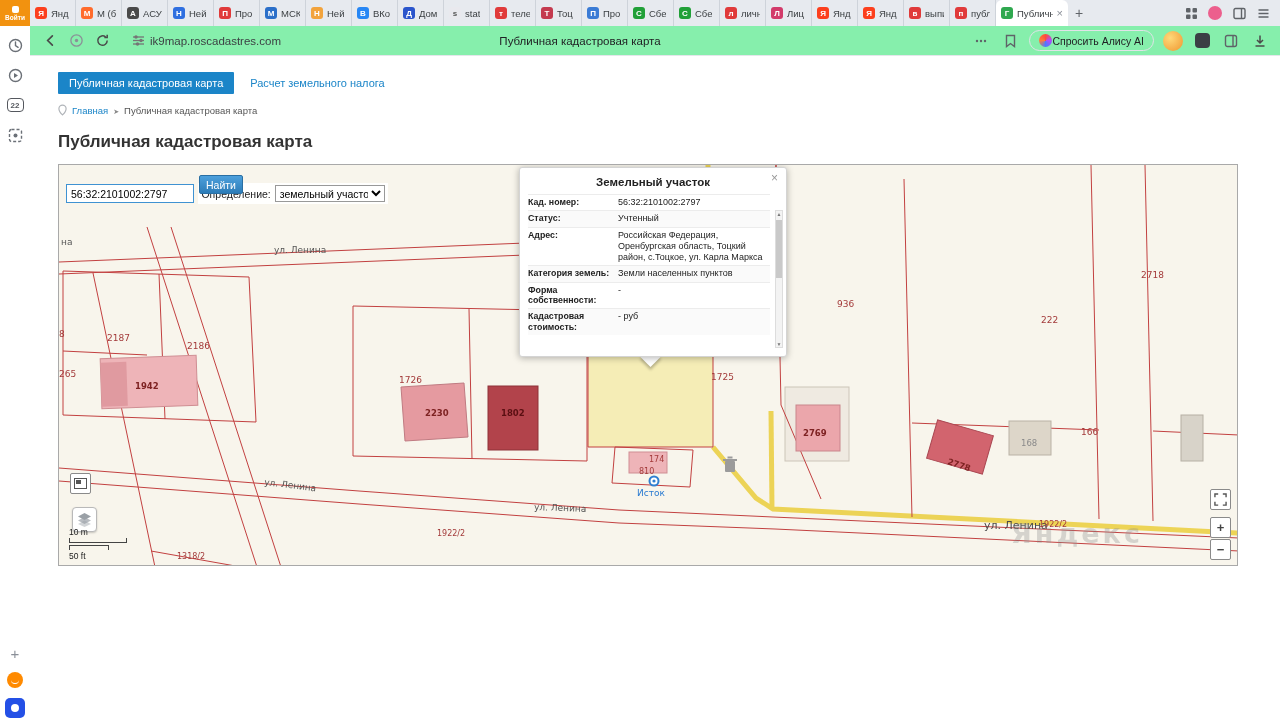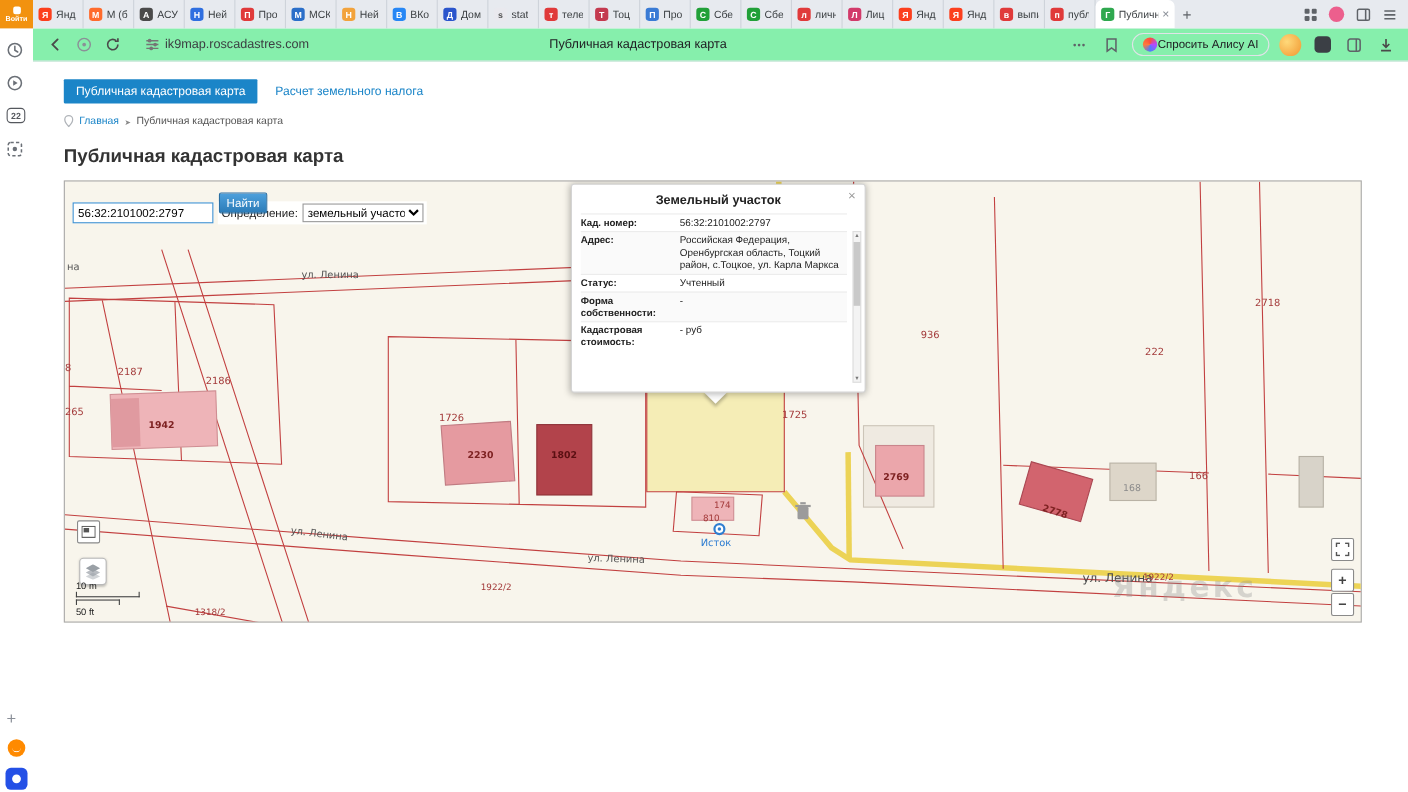--- a/index.html
+++ b/index.html
@@ -16,21 +16,21 @@
   .tab .tlabel { font-size:9.5px; color:#3c4043; white-space:nowrap; overflow:hidden; }
   .tab.active { background:#fff; width:72px; border-radius:6px 6px 0 0; border-right:none; }
   .tab .tclose { margin-left:auto; color:#8a8f98; font-size:11px; line-height:1; flex:none; }
   .newtab { width:22px; display:flex; align-items:center; justify-content:center; font-size:14px; color:#5f6368; cursor:pointer; }
   .ct-right { margin-left:auto; display:flex; align-items:center; gap:10px; padding:0 10px; }
   .ct-right .ico { width:14px; height:14px; display:flex; align-items:center; justify-content:center; cursor:pointer; }
   .pink-dot { width:13px; height:13px; border-radius:50%; background:#ec5f8d; }
 
   .below { display:flex; height:694px; }
   .side { width:30px; flex:none; background:#fff; display:flex; flex-direction:column; align-items:center; padding-top:10px; gap:12px; }
-  .side .sic { width:18px; height:18px; display:flex; align-items:center; cursor:pointer; }
+  .side .sic { width:18px; height:18px; display:flex; align-items:center; justify-content:center; cursor:pointer; }
   .tab-counter { width:17px; height:14px; border:1.5px solid #55585e; border-radius:4px; font-size:8px; font-weight:bold; color:#55585e; display:flex; align-items:center; justify-content:center; }
   .side .bottom { margin-top:auto; display:flex; flex-direction:column; align-items:center; gap:10px; padding-bottom:2px; }
   .smiley { width:16px; height:16px; border-radius:50%; background:#ff8a00; position:relative; }
   .smiley:after { content:""; position:absolute; left:4px; top:6px; width:8px; height:5px; border-bottom:1.6px solid #fff; border-radius:0 0 8px 8px; }
   .alice-sq { width:20px; height:20px; border-radius:5px; background:#2450e6; display:flex; align-items:center; justify-content:center; }
   .alice-sq i { width:8px; height:8px; background:#fff; border-radius:50%; display:block; }
 
   .main { flex:1; display:flex; flex-direction:column; }
   .toolbar { height:30px; background:#86efac; border-bottom:1px solid #e4e7eb; display:flex; align-items:center; padding:0 10px; position:relative; gap:6px; }
   .tb-ic { width:20px; height:20px; display:flex; align-items:center; justify-content:center; cursor:pointer; flex:none; }
@@ -475,26 +475,30 @@
           <div class="popup-arrow"></div>
           <div class="popup">
             <div class="popup-title">Земельный участок</div>
             <span class="popup-close">×</span>
             <div class="prows" id="prow-wrap">
                 <div class="prow">
                   <div class="plab">Кад. номер:</div>
                   <div class="pval">56:32:2101002:2797</div>
                 </div>
                 <div class="prow">
+                  <div class="plab">Статус:</div>
+                  <div class="pval">Учтенный</div>
+                </div>
+                <div class="prow">
                   <div class="plab">Адрес:</div>
                   <div class="pval">Российская Федерация, Оренбургская область, Тоцкий район, с.Тоцкое, ул. Карла Маркса</div>
                 </div>
                 <div class="prow">
-                  <div class="plab">Статус:</div>
-                  <div class="pval">Учтенный</div>
+                  <div class="plab">Категория земель:</div>
+                  <div class="pval">Земли населенных пунктов</div>
                 </div>
                 <div class="prow">
                   <div class="plab">Форма собственности:</div>
                   <div class="pval">-</div>
                 </div>
                 <div class="prow">
                   <div class="plab">Кадастровая стоимость:</div>
                   <div class="pval">- руб</div>
                 </div>
               </div>

